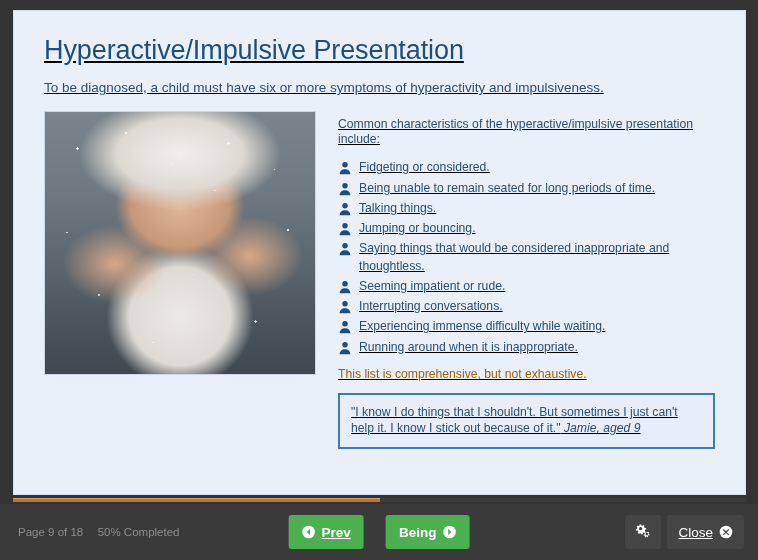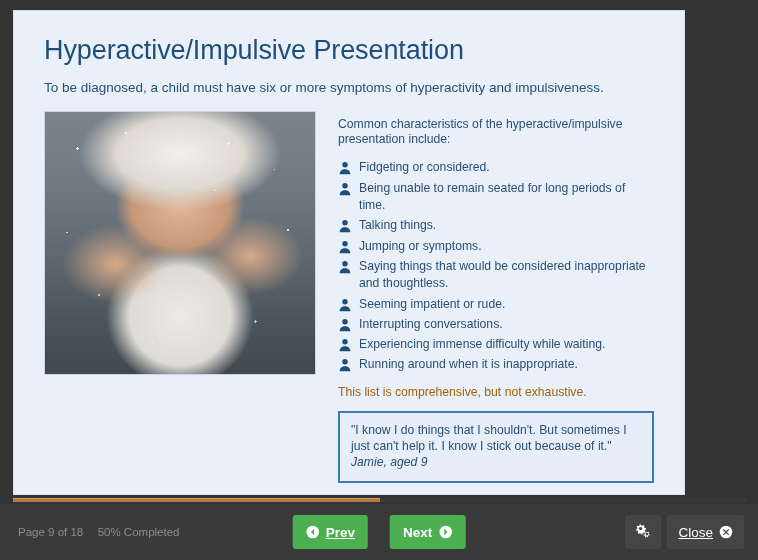--- a/index.html
+++ b/index.html
@@ -12,24 +12,25 @@
   .viewer {
     position: relative;
     width: 758px; height: 560px;
     background: #333333;
   }
 
   
   .slide-panel {
     position: absolute;
     left: 13px; top: 10px;
-    width: 672px; height: 485px;
+    width: 733px; height: 485px;
     background: #eaf0fa;
     border: 1px solid #d7dfee;
     overflow: hidden;
+    text-decoration: underline;
   }
 
   .slide-inner { padding: 24px 30px 0 30px; }
 
   .slide-title {
     font-size: 27px;
     font-weight: normal;
     color: #1f4e79;
     letter-spacing: -0.1px;
     line-height: 1.15;
@@ -251,21 +252,21 @@
               </span>
               <span>Talking things.</span>
             </li>
             <li>
               <span class="bullet-icon">
                 <svg viewBox="0 0 16 16" width="14" height="14" aria-hidden="true">
                   <circle cx="8" cy="4.3" r="3.1" fill="#1f4e79"></circle>
                   <path d="M1.9 15c0-3.4 2.7-5.6 6.1-5.6s6.1 2.2 6.1 5.6z" fill="#1f4e79"></path>
                 </svg>
               </span>
-              <span>Jumping or symptoms.</span>
+              <span>Jumping or bouncing.</span>
             </li>
             <li>
               <span class="bullet-icon">
                 <svg viewBox="0 0 16 16" width="14" height="14" aria-hidden="true">
                   <circle cx="8" cy="4.3" r="3.1" fill="#1f4e79"></circle>
                   <path d="M1.9 15c0-3.4 2.7-5.6 6.1-5.6s6.1 2.2 6.1 5.6z" fill="#1f4e79"></path>
                 </svg>
               </span>
               <span>Saying things that would be considered inappropriate and thoughtless.</span>
             </li>
@@ -337,21 +338,21 @@
         <span class="circ-icon">
           <svg viewBox="0 0 16 16" width="14" height="14" aria-hidden="true">
             <circle cx="8" cy="8" r="7.2" fill="#ffffff"></circle>
             <path d="M9.6 4.4 6 8l3.6 3.6z" fill="#4caf50"></path>
           </svg>
         </span>
         <span class="lbl">Prev</span>
       </button>
 
       <button class="btn-nav next">
-        <span class="lbl">Next</span>
+        <span class="lbl">Being</span>
         <span class="circ-icon">
           <svg viewBox="0 0 16 16" width="14" height="14" aria-hidden="true">
             <circle cx="8" cy="8" r="7.2" fill="#ffffff"></circle>
             <path d="M6.4 4.4 10 8l-3.6 3.6z" fill="#4caf50"></path>
           </svg>
         </span>
       </button>
 
     </div>
 

